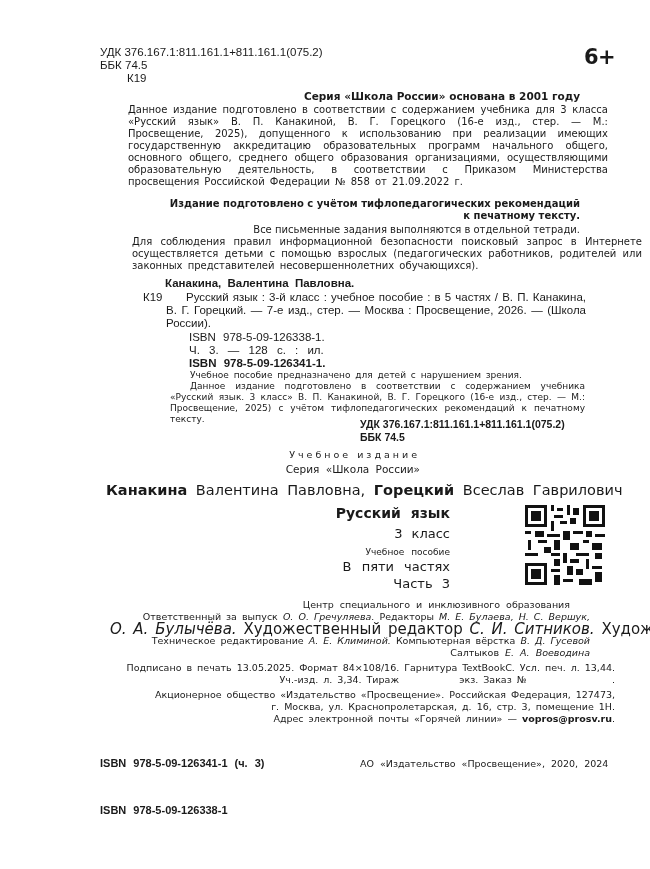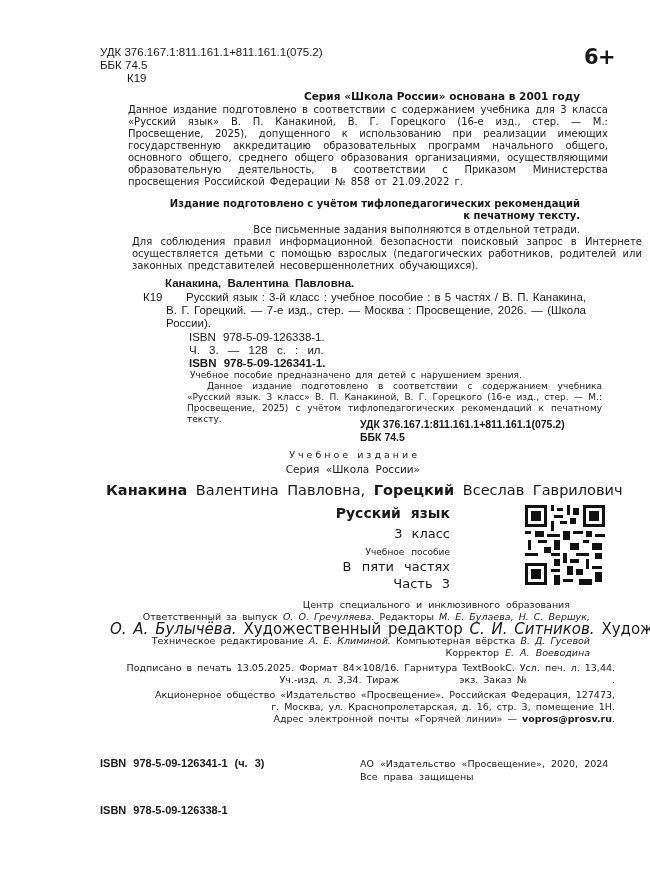--- a/index.html
+++ b/index.html
@@ -38,21 +38,21 @@
 <div class="abs t10 just ls" style="left:99px; width:510px; top:236px;margin-left:33px;">Для соблюдения правил информационной безопасности поисковый запрос в Интернете осуществляется детьми с помощью взрослых (педагогических работников, родителей или законных представителей несовершеннолетних обучающихся).</div>
 
 <div class="abs udk bold" style="left:165px; top:277px; font-size:11.5px; word-spacing:3px;">Канакина, Валентина Павловна.</div>
 <div class="abs udk" style="left:143px; top:291px;">К19</div>
 <div class="abs udk" style="left:166px; width:420px; top:291px; text-indent:20px; text-align:justify;">Русский язык : 3-й класс : учебное пособие : в 5 частях / В. П. Канакина, В. Г. Горецкий. — 7-е изд., стер. — Москва : Просвещение, 2026. — (Школа России).</div>
 <div class="abs udk" style="left:189px; top:331px; word-spacing:4px;">ISBN 978-5-09-126338-1.</div>
 <div class="abs udk" style="left:189px; top:344px; word-spacing:6px;">Ч. 3. — 128 с. : ил.</div>
 <div class="abs udk" style="left:189px; top:357px; word-spacing:4px;font-weight:bold;">ISBN 978-5-09-126341-1.</div>
 
 <div class="abs" style="left:170px; width:415px; top:370px; font-size:9px; line-height:11px; text-indent:20px; word-spacing:2px;">Учебное пособие предназначено для детей с нарушением зрения.</div>
-<div class="abs just" style="left:170px; width:415px; top:381px; font-size:9px; line-height:11px; text-indent:20px; word-spacing:2px;margin-left:17px;">Данное издание подготовлено в соответствии с содержанием учебника «Русский язык. 3 класс» В. П. Канакиной, В. Г. Горецкого (16-е изд., стер. — М.: Просвещение, 2025) с учётом тифлопедагогических рекомендаций к печатному тексту.</div>
+<div class="abs just" style="left:170px; width:415px; top:381px; font-size:9px; line-height:11px; text-indent:20px; word-spacing:2px;">Данное издание подготовлено в соответствии с содержанием учебника «Русский язык. 3 класс» В. П. Канакиной, В. Г. Горецкого (16-е изд., стер. — М.: Просвещение, 2025) с учётом тифлопедагогических рекомендаций к печатному тексту.</div>
 
 <div class="abs mono-b" style="left:360px; top:418px; font-size:10.5px;">УДК 376.167.1:811.161.1+811.161.1(075.2)</div>
 <div class="abs mono-b" style="left:360px; top:431px; font-size:10.5px;">ББК 74.5</div>
 
 <div class="abs center wide" style="left:200px; width:220px; top:449px; font-size:9.5px;">Учебное издание</div>
 <div class="abs center" style="left:200px; width:220px; top:463px; font-size:10.5px; word-spacing:3px;">Серия «Школа России»</div>
 
 <div class="abs" style="left:106px; top:482px; font-size:14.5px; white-space:nowrap; word-spacing:4px;text-align:right;">
   <span class="bold">Канакина</span>
   <span>Валентина Павловна,</span>
@@ -135,33 +135,32 @@
   <span>Художник</span>
   <span class="ital">М. В. Салтыков</span>
 </div>
 <div class="abs center" style="left:110px; width:480px; top:635px; font-size:9.5px; line-height:12px; word-spacing:2px; white-space:nowrap;">
   <span>Техническое редактирование</span>
   <span class="ital">А. Е. Климиной.</span>
   <span>Компьютерная вёрстка</span>
   <span class="ital">В. Д. Гусевой</span>
 </div>
 <div class="abs center" style="left:110px; width:480px; top:647px; font-size:9.5px; line-height:12px; word-spacing:3px;">
-  <span>Корректор</span>
+  <span>Салтыков</span>
   <span class="ital">Е. А. Воеводина</span>
 </div>
 
 <div class="abs center" style="left:95px; width:520px; top:662px; font-size:9.5px; line-height:12px; word-spacing:2px; white-space:pre;">Подписано в печать 13.05.2025. Формат 84×108/16. Гарнитура TextBookC. Усл. печ. л. 13,44.</div>
 <div class="abs center" style="left:95px; width:520px; top:674px; font-size:9.5px; line-height:12px; word-spacing:2px; white-space:pre;">Уч.-изд. л. 3,34. Тираж            экз. Заказ №                 .</div>
 
 <div class="abs center" style="left:95px; width:520px; top:689px; font-size:9.5px; line-height:12px; word-spacing:2px;">Акционерное общество «Издательство «Просвещение». Российская Федерация, 127473,</div>
 <div class="abs center" style="left:95px; width:520px; top:701px; font-size:9.5px; line-height:12px; word-spacing:2px;">г. Москва, ул. Краснопролетарская, д. 16, стр. 3, помещение 1Н.</div>
 <div class="abs center" style="left:95px; width:520px; top:713px; font-size:9.5px; line-height:12px; word-spacing:2px; white-space:nowrap;">
   <span>Адрес электронной почты «Горячей линии» —</span>
   <span class="bold">vopros@prosv.ru</span><span>.</span>
 </div>
 
 <div class="abs mono-b" style="left:100px; top:757px; word-spacing:4px;">ISBN 978-5-09-126341-1 (ч. 3)</div>
 <div class="abs mono-b" style="left:100px; top:804px; word-spacing:4px;">ISBN 978-5-09-126338-1</div>
 
 <div class="abs" style="left:345px; top:757px; font-size:9.5px; line-height:13px; word-spacing:3px;">
   <div style="padding-left:15px; white-space:nowrap;">АО «Издательство «Просвещение», 2020, 2024</div>
-  <div style="padding-left:15px; white-space:nowrap;">Все права защищены</div>
 </div>
 
 </body></html>

